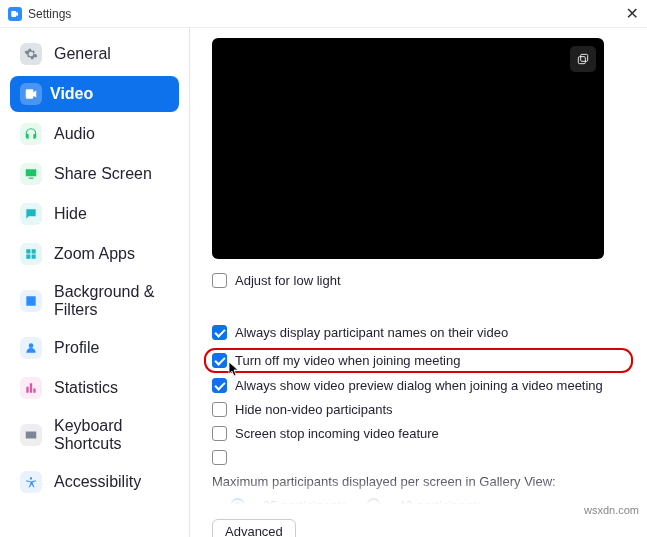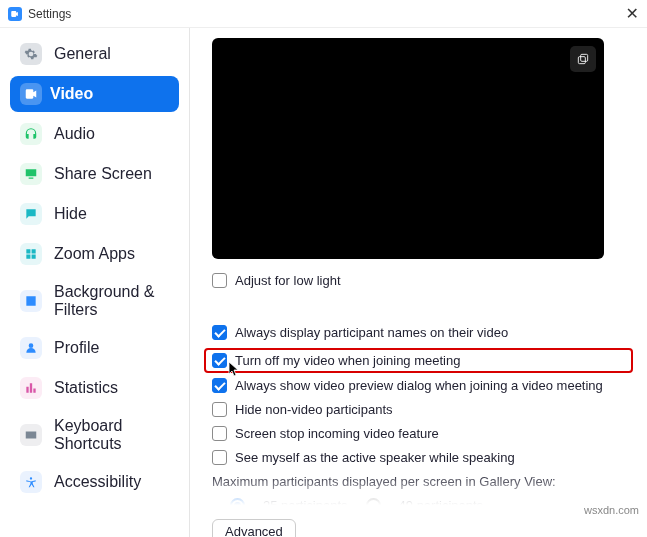--- a/index.html
+++ b/index.html
@@ -20,21 +20,21 @@
 .lbl { font-size: 16px; color: #232333; }
 .main { flex: 1; padding: 10px 22px 0 22px; overflow: hidden; position:relative; }
 .preview { width: 392px; height: 221px; background: #000; border-radius: 6px; position: relative; margin-bottom: 14px; }
 .preview .pop { position:absolute; top:8px; right:8px; width:26px; height:26px; background: rgba(255,255,255,0.12); border-radius:5px; display:flex; align-items:center; justify-content:center; cursor:pointer; }
 .preview .pop svg { width:14px; height:14px; stroke:#fff; fill:none; stroke-width:1.5; }
 .row { display: flex; align-items: center; gap: 8px; margin-bottom: 9px; font-size: 13px; color:#232333; }
 .chk { width: 15px; height: 15px; border: 1px solid #8b8b8b; border-radius: 3px; background: #fff; flex-shrink:0; display:flex; align-items:center; justify-content:center; cursor:pointer; }
 .chk.checked { background: #0e72ed; border-color:#0e72ed; }
 .chk.checked::after { content:""; width:4px; height:8px; border: solid #fff; border-width:0 2px 2px 0; transform: rotate(45deg); margin-top:-2px; }
 .spacer { height: 28px; }
-.highlight { border: 2px solid #d80000; padding: 3px 6px; border-radius: 4px; margin: -1px -8px 5px -8px; display:flex; align-items:center; gap:8px; position:relative; }
+.highlight { border: 2px solid #d80000; padding: 3px 6px; border-radius: 11px; margin: -1px -8px 5px -8px; display:flex; align-items:center; gap:8px; position:relative; }
 .cursor { position:absolute; left:22px; top:11px; }
 .cursor svg { width:12px; height:16px; }
 .radio-row { display:flex; align-items:center; gap:18px; margin-left:18px; font-size:13px; }
 .radio { width:15px; height:15px; border:2px solid #0e72ed; border-radius:50%; display:flex; align-items:center; justify-content:center; cursor:pointer; }
 .radio.sel::after { content:""; width:7px; height:7px; background:#0e72ed; border-radius:50%; }
 .radio.off { border-color:#8b8b8b; }
 .btn-adv { margin-top:6px; padding:4px 12px; border:1px solid #ccc; border-radius:6px; background:#fff; font-size:13px; cursor:pointer; display:inline-block; }
 .watermark { position:absolute; bottom:21px; right:8px; font-size:11px; color:#888; }
 .fade { position:absolute; left:191px; right:0; bottom:24px; height:40px; background:linear-gradient(to bottom, rgba(255,255,255,0), #fff 80%); pointer-events:none; }
 </style>
@@ -198,21 +198,20 @@
       <span>Hide non-video participants</span>
     </div>
 
     <div class="row">
       <span class="chk"></span>
       <span>Screen stop incoming video feature</span>
     </div>
 
     <div class="row">
       <span class="chk"></span>
-      <span>See myself as the active speaker while speaking</span>
     </div>
 
     <div class="row">
       <span>Maximum participants displayed per screen in Gallery View:</span>
     </div>
 
     <div class="radio-row">
       <span class="radio sel"></span>
       <span>25 participants</span>
       <span class="radio off"></span>

